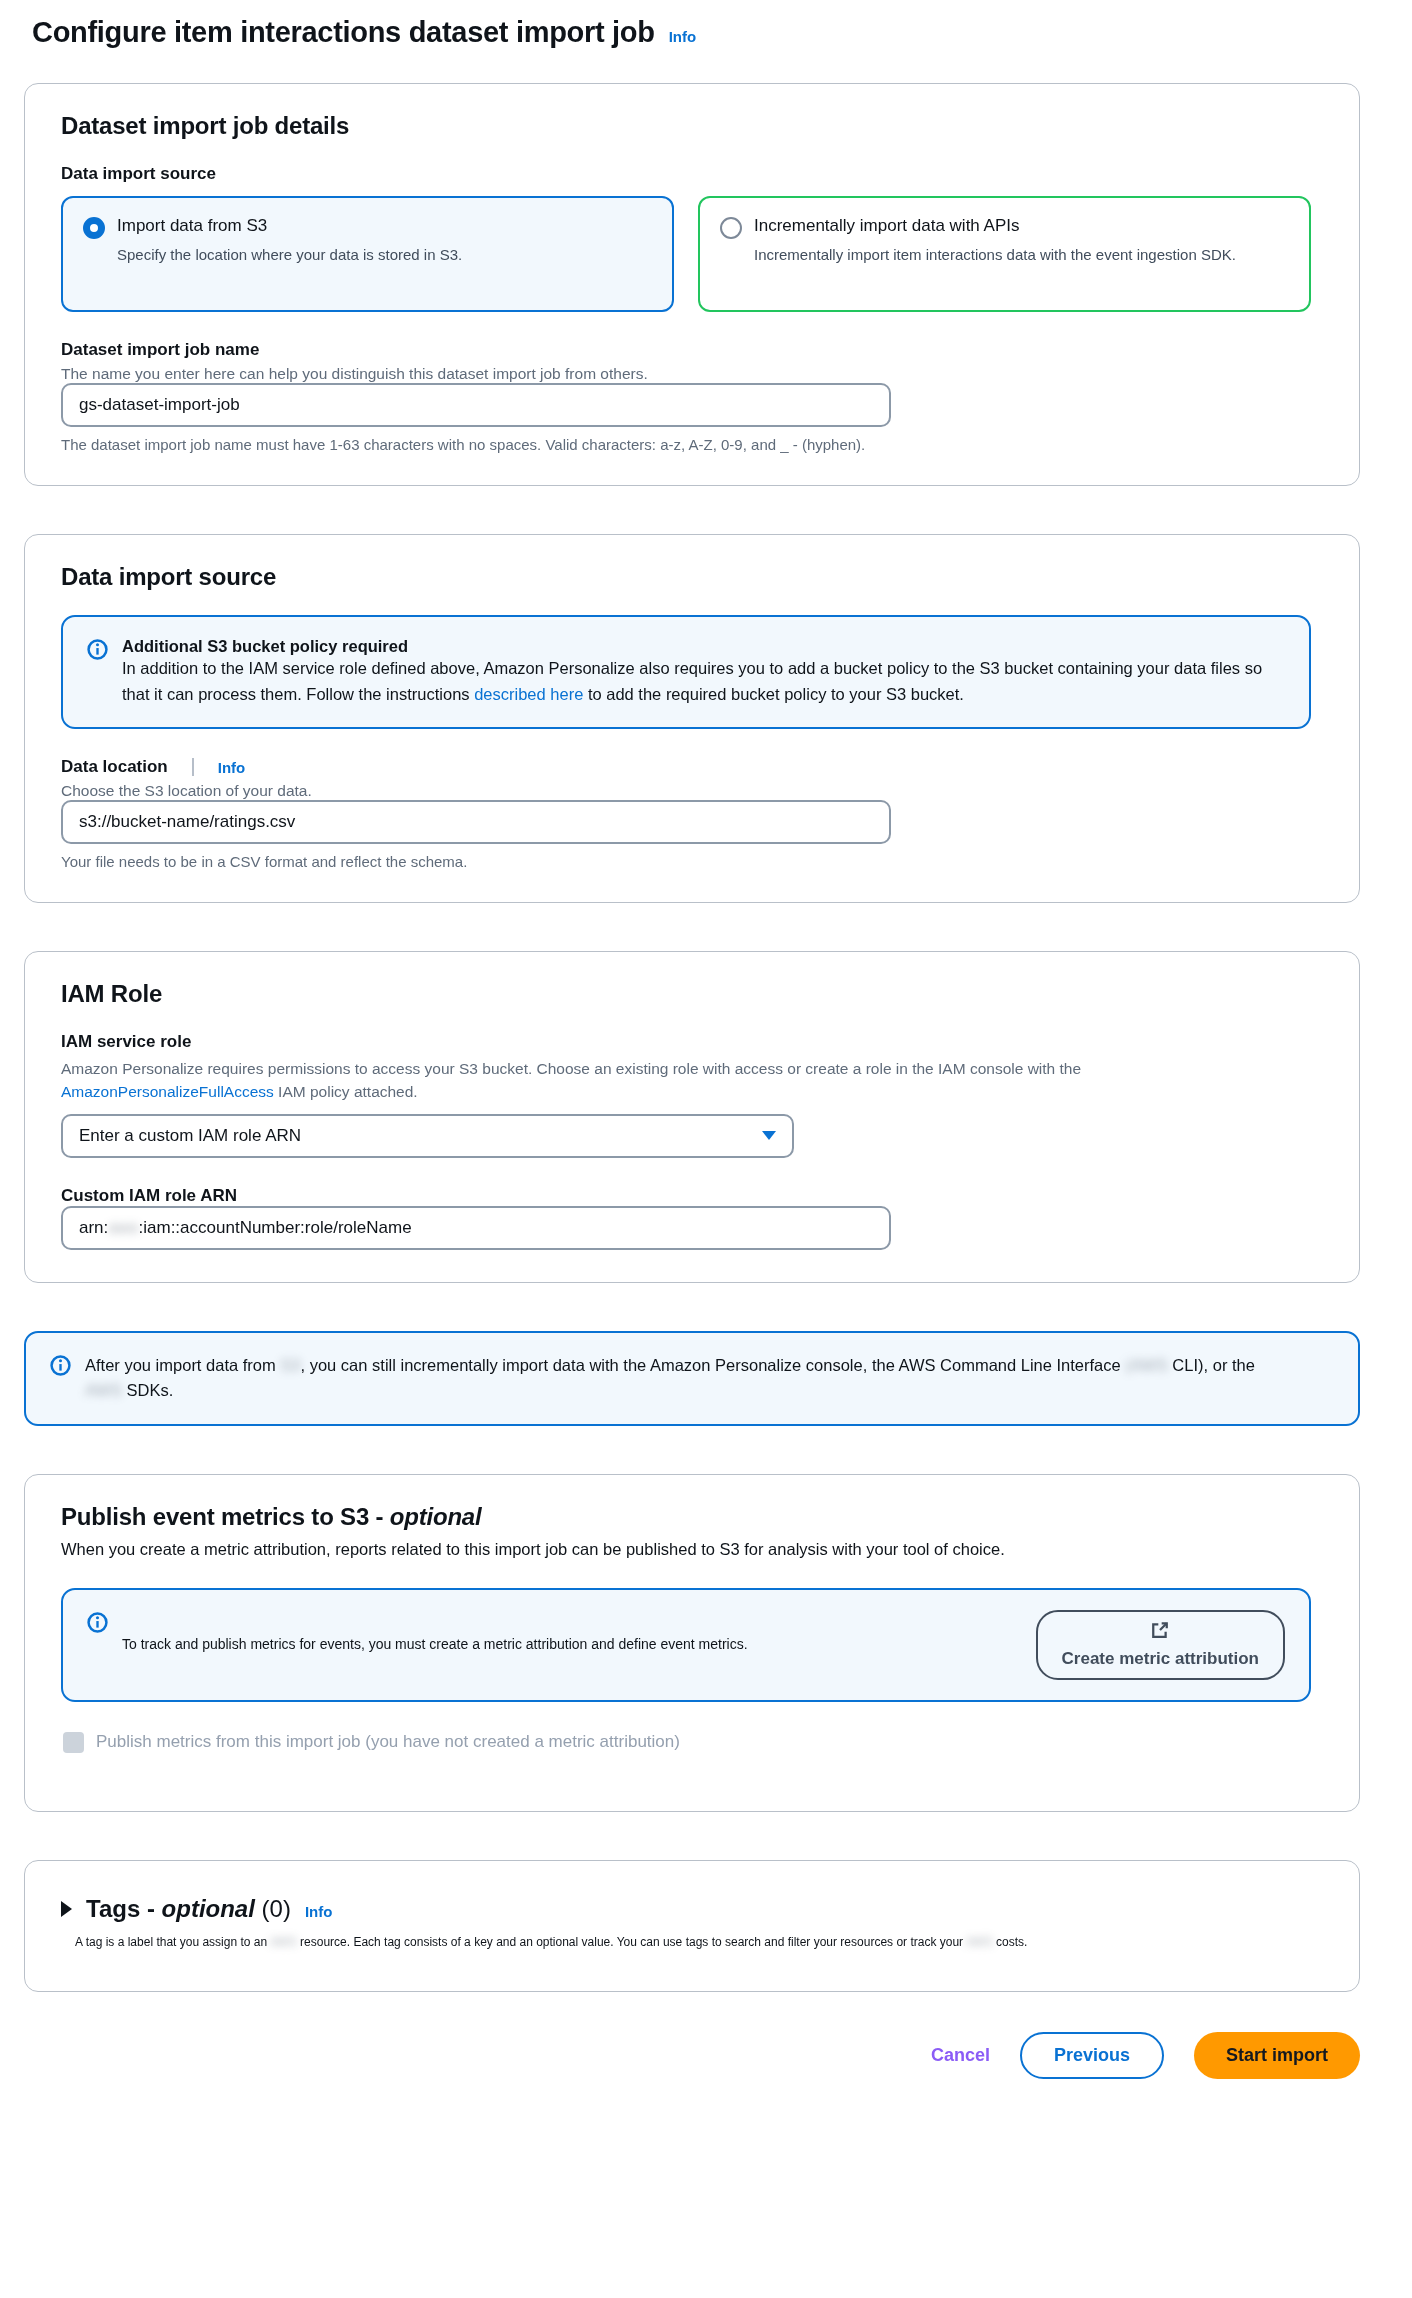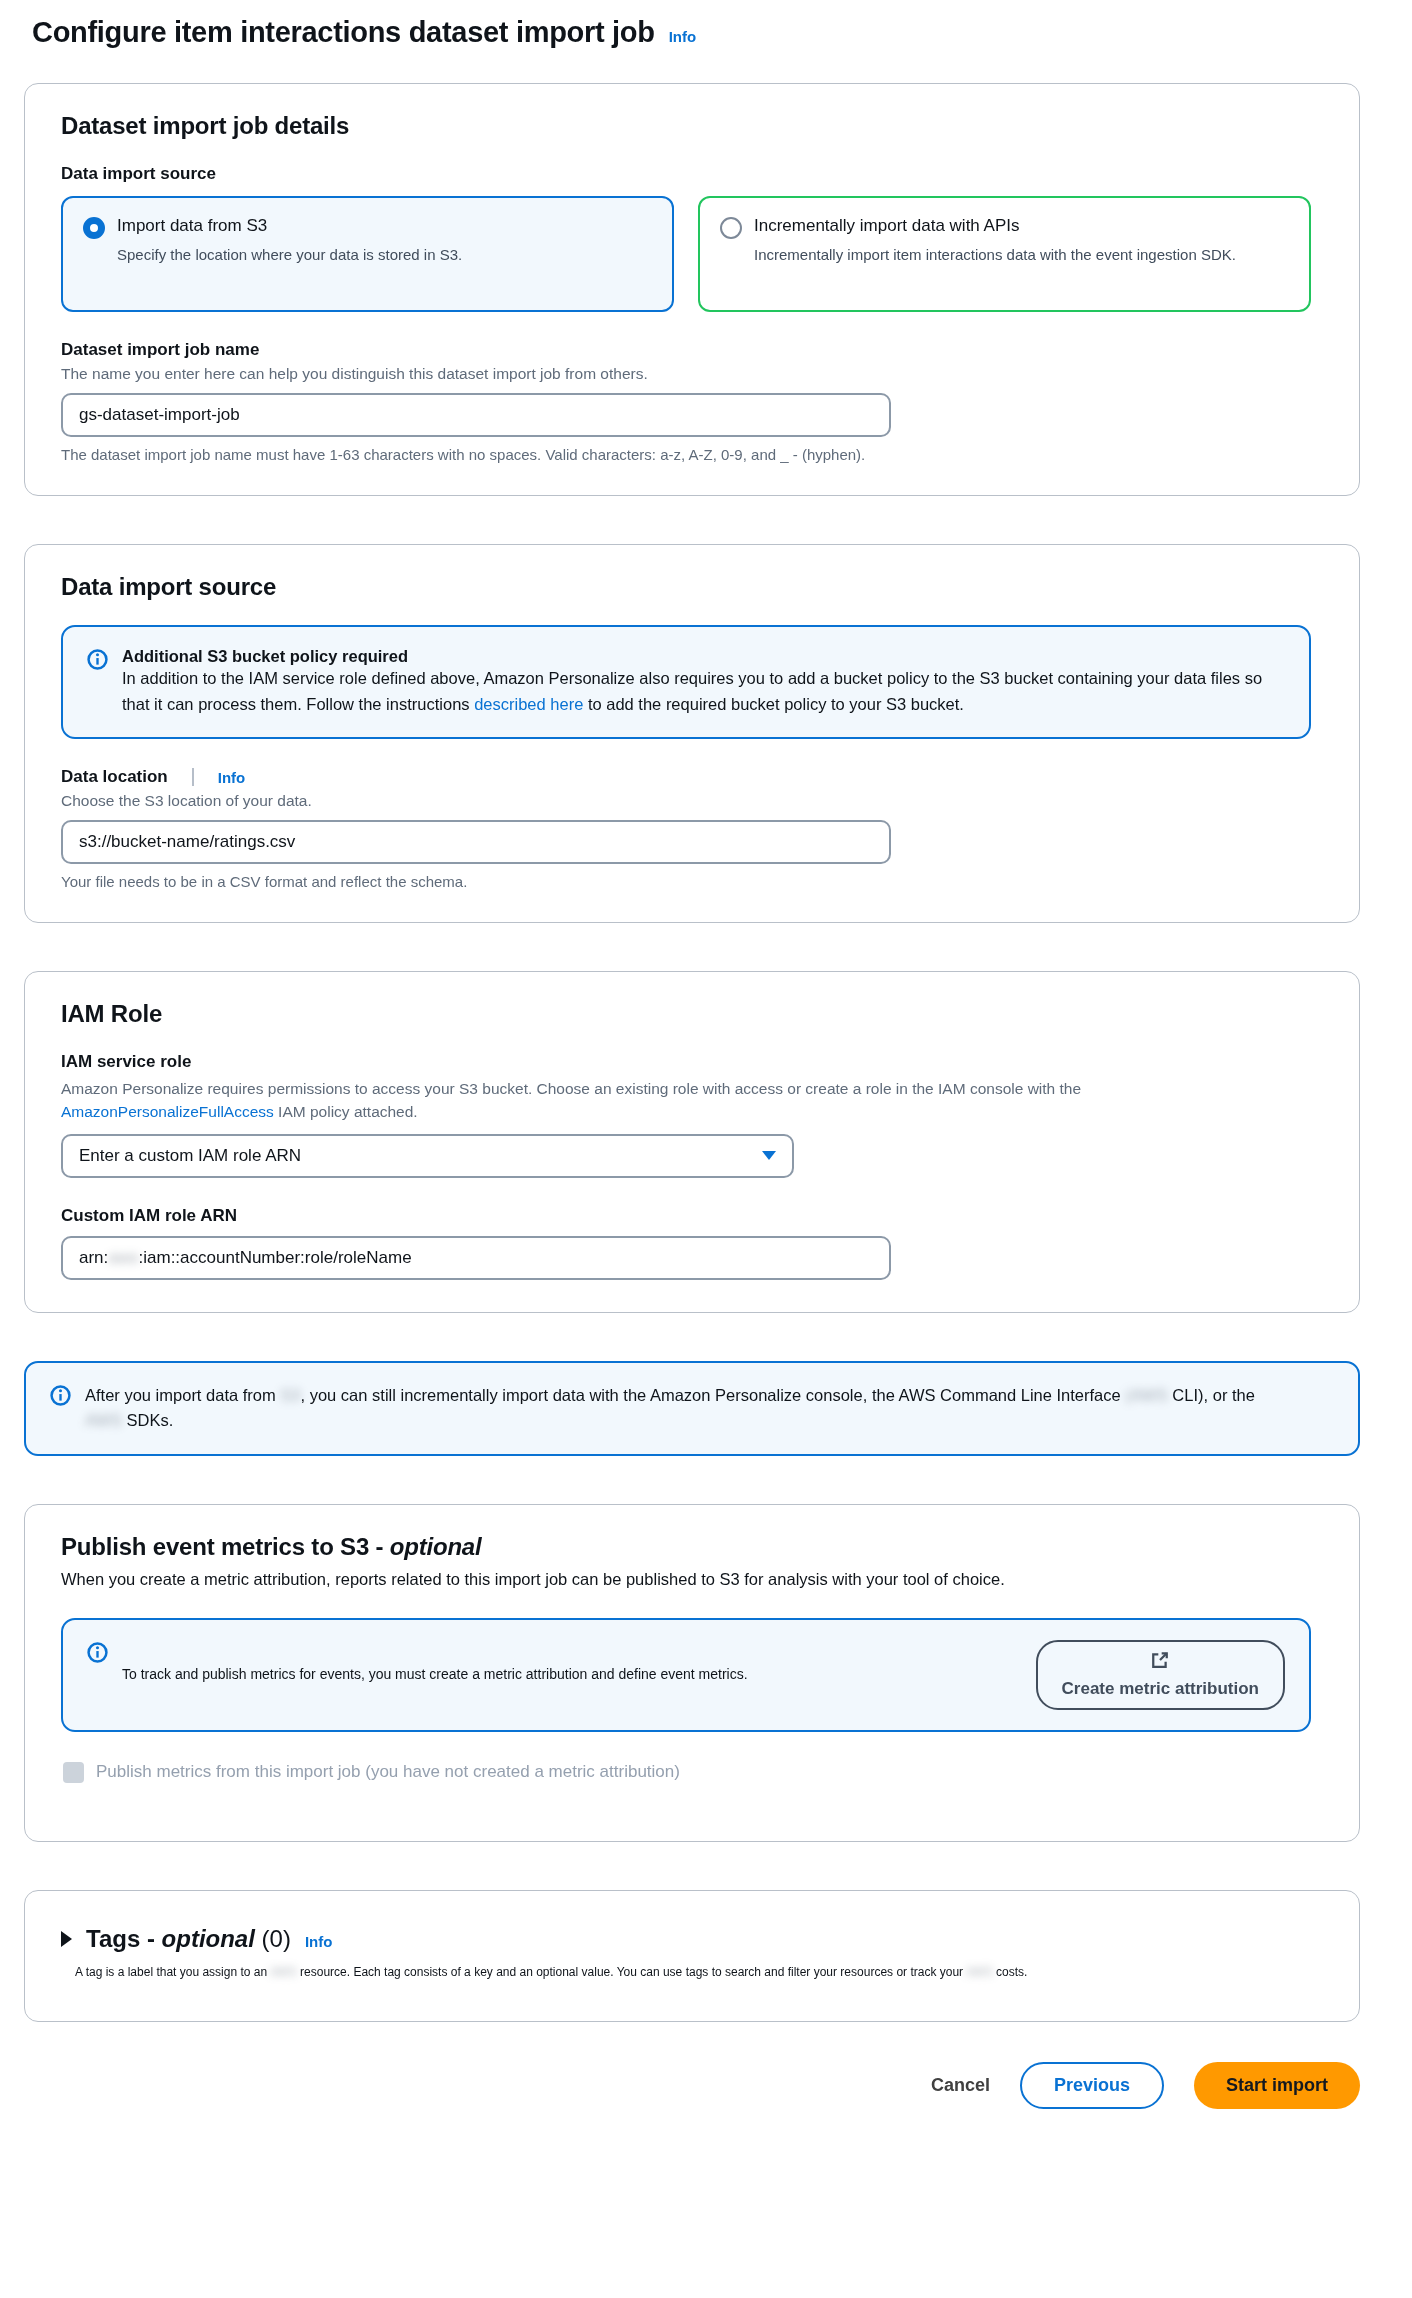--- a/index.html
+++ b/index.html
@@ -15,21 +15,21 @@
   .info-link { color:#0972d3; font-size:15px; font-weight:700; text-decoration:none; cursor:pointer; }
   .card {
     border: 1px solid #b9c0c9; border-radius: 14px; background:#fff;
     padding: 28px 48px 32px 36px; margin-bottom: 48px; width: 1336px;
   }
   .card h2 { font-size: 24px; font-weight: 800; letter-spacing:-0.2px; margin-bottom: 24px; }
   .field-label { font-size: 17px; font-weight: 700; color:#0f141a; }
   .field-desc { font-size: 15.5px; color:#5f6b7a; margin-top: 5px; }
   .constraint { font-size: 15px; color:#5f6b7a; margin-top: 9px; }
   .text-input {
-    display:block; width: 830px; height: 44px; margin-top: 10px;
+    display:block; width: 830px; height: 44px; 
     border: 2px solid #8c99a8; border-radius: 10px; padding: 0 16px;
     font-size: 17px; color:#0f141a; background:#fff;
     font-family: "Liberation Sans", "DejaVu Sans", sans-serif; outline:none;
   }
   
   .tiles { display:grid; grid-template-columns: 1fr 1fr; gap: 24px; margin-top: 12px; }
   .tile { border: 2px solid #22c55e; border-radius: 12px; padding: 18px 20px; min-height: 116px; background:#fff; cursor:pointer; }
   .tile.selected { border-color:#0972d3; background:#f2f8fd; }
   .tile-row { display:flex; align-items:flex-start; gap: 12px; }
   .radio { width: 22px; height: 22px; border-radius: 50%; flex: none; margin-top:1px;
@@ -76,21 +76,21 @@
   .checkbox-label { font-size: 17px; color:#95a0af; }
   
   .tags-header { display:flex; align-items:baseline; gap: 14px; }
   .tri { width:0; height:0; border-top: 8px solid transparent; border-bottom: 8px solid transparent;
          border-left: 11px solid #0f141a; align-self:center; cursor:pointer; }
   .tags-title { font-size: 24px; font-weight: 800; }
   .tags-count { font-weight: 400; }
   .tags-desc { font-size: 12px; color:#0f141a; line-height: 1.55; margin: 10px 0 4px 14px; max-width: 1180px; }
   
   .footer { display:flex; justify-content:flex-end; align-items:center; gap: 30px; width: 1336px; margin-top: 40px; }
-  .link-btn { color:#404040; font-size: 18px; font-weight: 700; background:none; border:none; cursor:pointer; font-family:inherit; }
+  .link-btn { color:#8b5cf6; font-size: 18px; font-weight: 700; background:none; border:none; cursor:pointer; font-family:inherit; }
   .btn-previous {
     border: 2px solid #0972d3; color:#0972d3; background:#fff; font-weight:700; font-size:18px;
     border-radius: 24px; padding: 11px 32px; cursor:pointer; font-family:inherit;
   }
   .btn-primary {
     border:none; background:#ff9900; color:#15191f; font-weight:700; font-size:18px;
     border-radius: 24px; padding: 13px 32px; cursor:pointer; font-family:inherit;
   }
 </style>
 </head>

